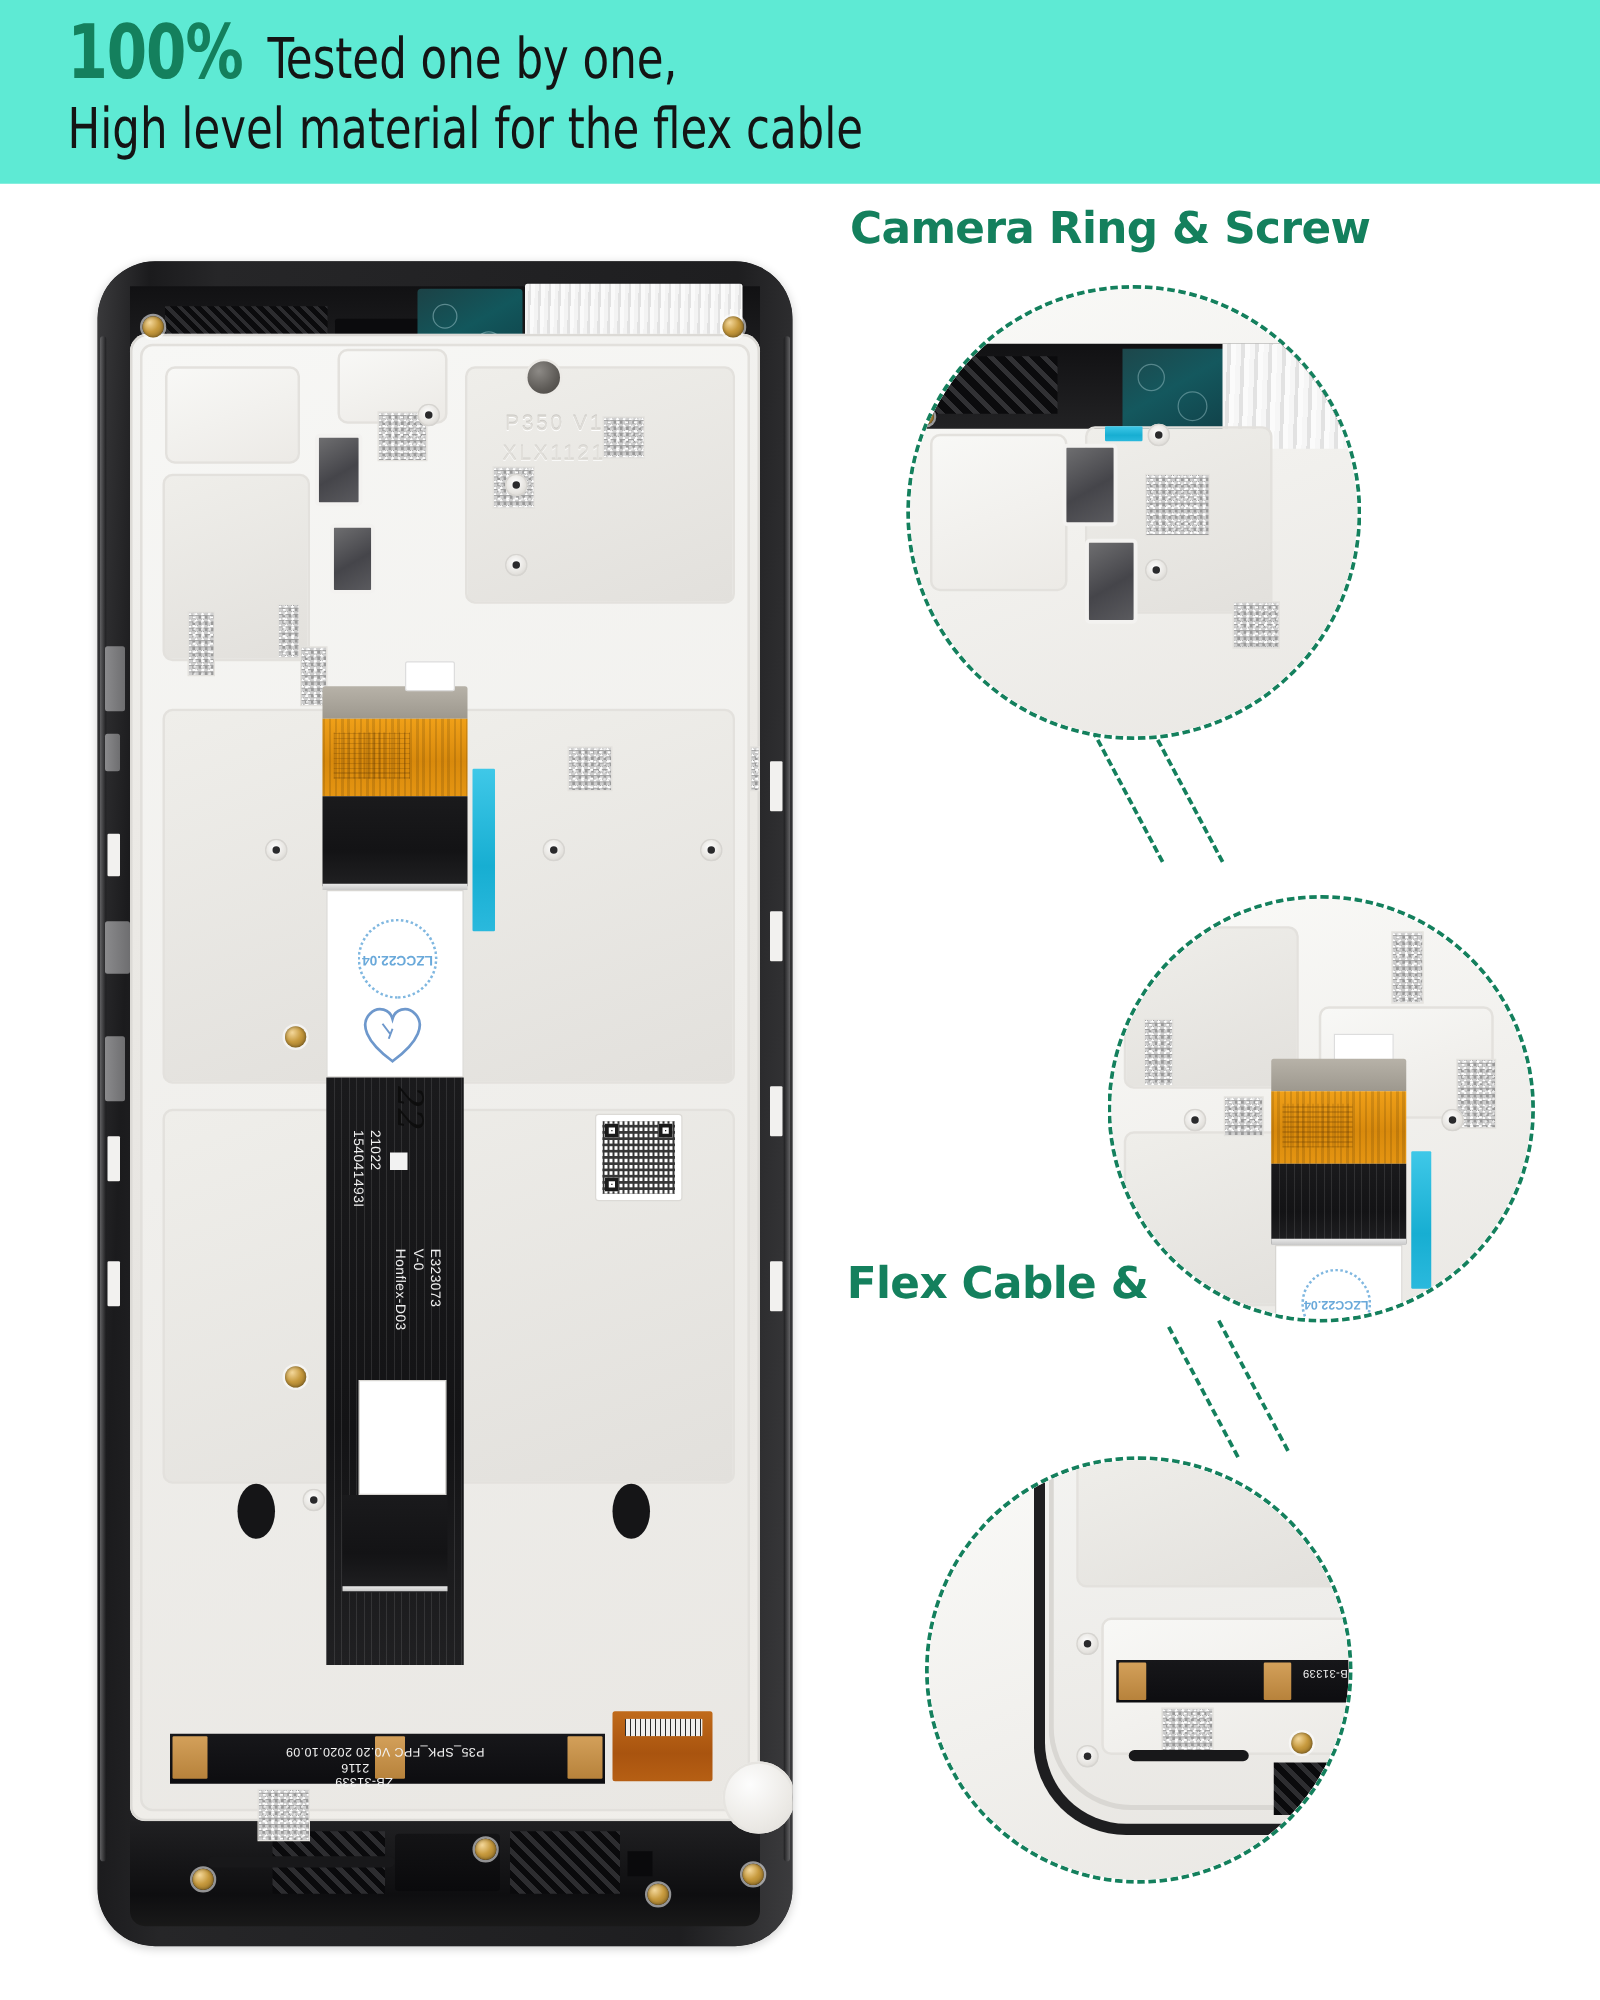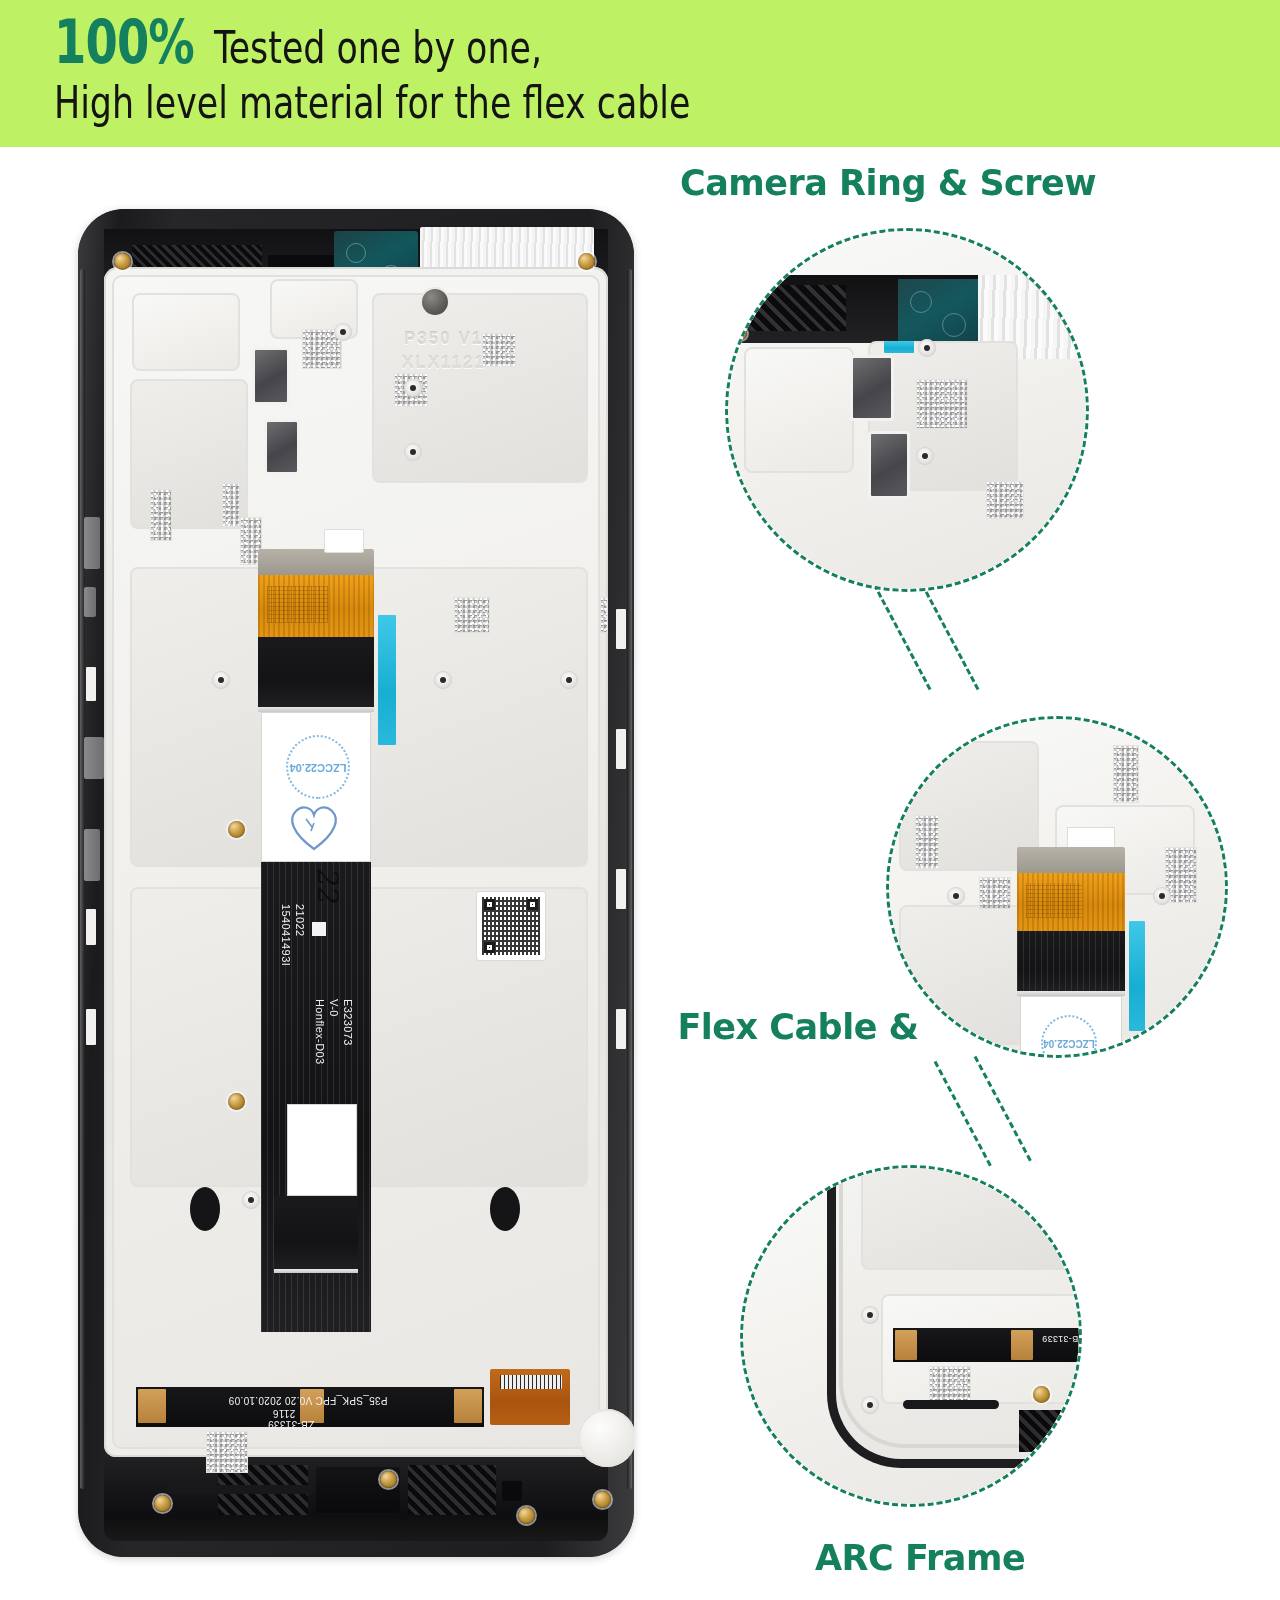--- a/index.html
+++ b/index.html
@@ -9,21 +9,21 @@
     background: #ffffff;
     font-family: "Liberation Sans", sans-serif;
     overflow: hidden;
   }
   #root { position: relative; width: 1280px; height: 1600px; background: #fff; }
 
   
   .header-band {
     position: absolute; left: 0; top: 0;
     width: 1280px; height: 147px;
-    background: #bef264;
+    background: #5eead4;
   }
   .header-line1 {
     position: absolute; left: 54px; top: 12px;
     white-space: nowrap;
     display: flex; align-items: baseline;
   }
   .hdr-pct {
     font-size: 60px; font-weight: 700; color: #14805d;
     letter-spacing: -1px; line-height: 1;
     font-family: "DejaVu Sans Condensed", "Liberation Sans Narrow", "Liberation Sans", sans-serif;
@@ -155,21 +155,21 @@
   }
   
   .plate {
     position:absolute;
     background: linear-gradient(160deg,#f8f8f6,#eceae6);
     border:2px solid #e3e1dd; border-radius:8px;
   }
   .plate.deep { background:linear-gradient(160deg,#efeeea,#e2e0dc); }
 
   .emboss-text {
-    position:absolute; color:#dedcd7; font-size:17px; font-weight:700;
+    position:absolute; color:#dedcd7; font-size:17px; font-weight:400;
     letter-spacing:2px;
     text-shadow: 0 1px 0 #ffffff, 0 -1px 0 #cbc9c5;
     font-family:"Liberation Sans", sans-serif;
   }
   .dome {
     position:absolute; width:26px;height:26px;border-radius:50%;
     background: radial-gradient(circle at 35% 30%, #8d8a86, #5e5b57 60%, #46433f);
     box-shadow: 0 0 0 2px #eceae6;
   }
 
@@ -348,21 +348,20 @@
     </div>
     <div class="header-line2">High level material for the flex cable</div>
   </div>
 
   <div class="callout-label" id="lbl-camera">Camera Ring &amp; Screw</div>
 
   <div class="callout-label" id="lbl-flex">
     <div>Flex Cable &amp;</div>
   </div>
 
-  <div class="callout-label" id="lbl-arc">ARC Frame</div>
 
   <div class="phone">
     <div class="phone-bezel"></div>
     <div class="rim-hl-l"></div>
     <div class="rim-hl-r"></div>
 
     <div class="top-black">
       <div class="tb-grille" style="left:28px; width:130px;"></div>
       <div class="tb-grille" style="left:388px; width:96px;"></div>
       <div class="tb-mesh" style="left:164px; top:26px; width:74px; height:14px; border-radius:2px;"></div>

